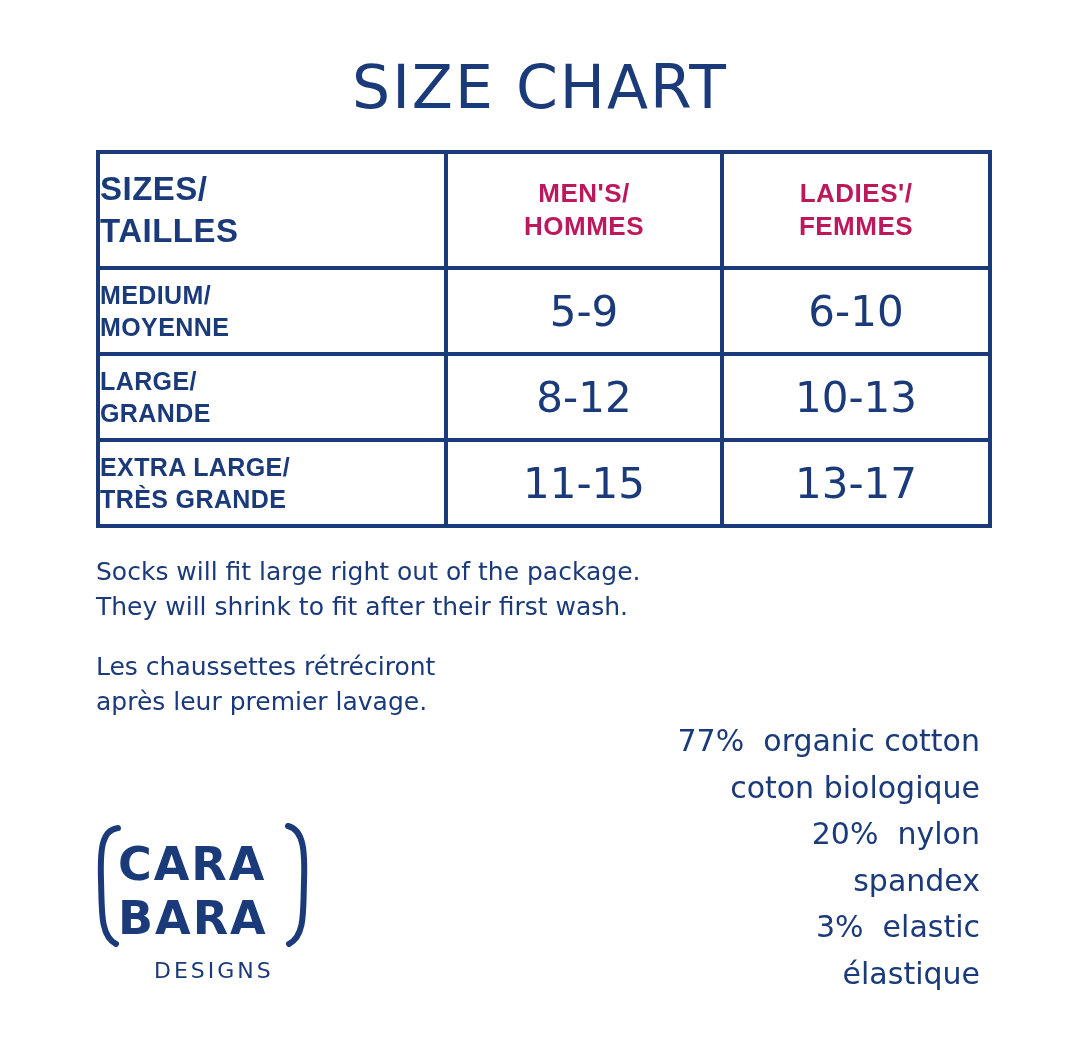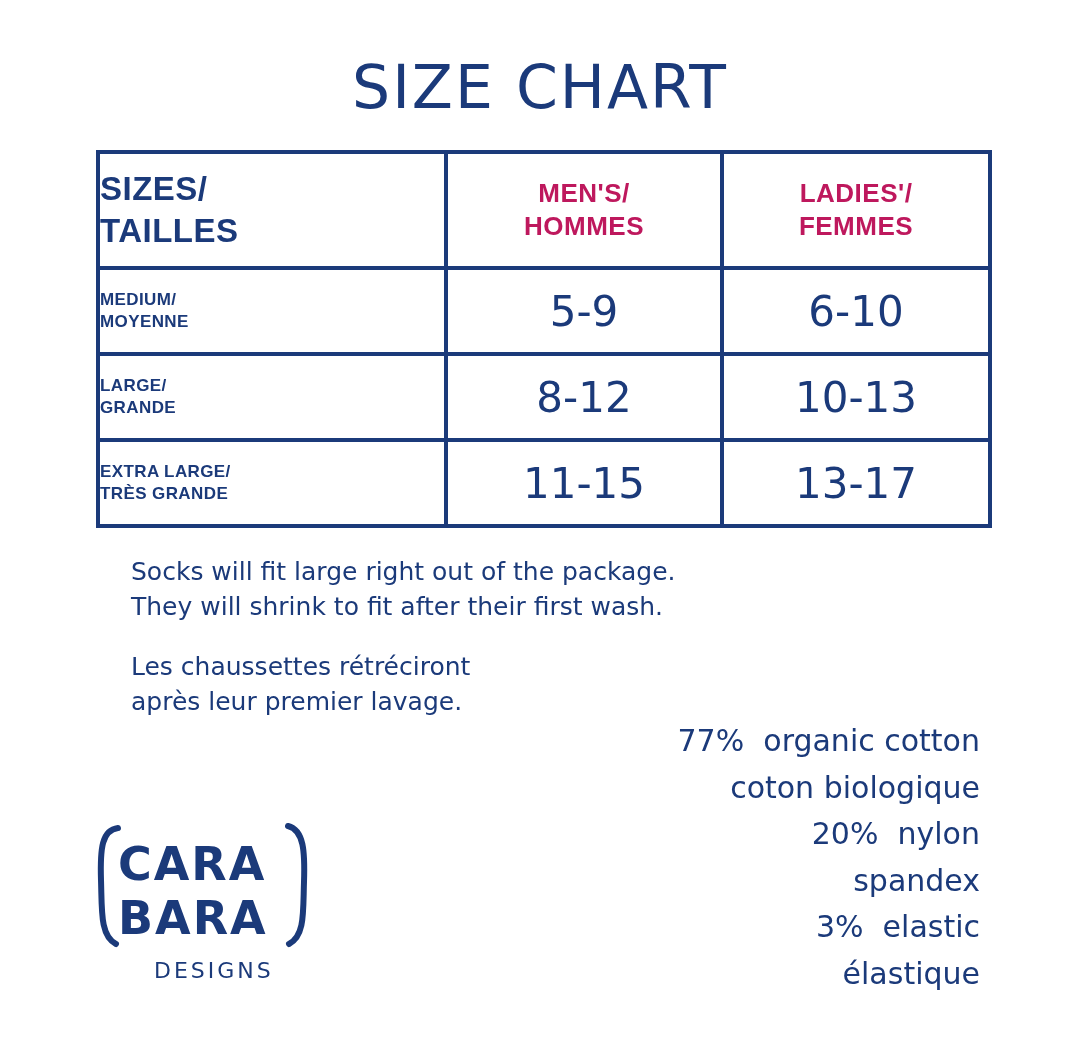--- a/index.html
+++ b/index.html
@@ -72,21 +72,21 @@
     font-size: 26px;
     font-weight: bold;
     line-height: 1.28;
     letter-spacing: 0.5px;
     padding: 14px 6px;
     color: #be185d;
   }
   .row-label {
     text-align: left;
     padding: 12px 0 12px 18px;
-    font-size: 17px;
+    font-size: 25px;
     font-weight: bold;
     line-height: 1.3;
     letter-spacing: 0.4px;
     color: #1b3a7a;
   }
   .row-value {
     text-align: center;
     font-size: 42px;
     font-weight: 400;
     color: #1b3a7a;
@@ -102,21 +102,21 @@
     left: 96px;
     top: 555px;
     width: 620px;
     font-size: 25px;
     line-height: 1.38;
     color: #1b3a7a;
     font-family: "DejaVu Sans", sans-serif;
   }
   .notes .para { margin-bottom: 26px; }
   .notes .para:last-child { margin-bottom: 0; }
-  .notes .line { display: block; margin-left: 35px; }
+  .notes .line { display: block; }
 
   
   .composition {
     position: absolute;
     right: 112px;
     top: 718px;
     width: 460px;
     text-align: right;
     font-size: 30px;
     line-height: 1.55;

